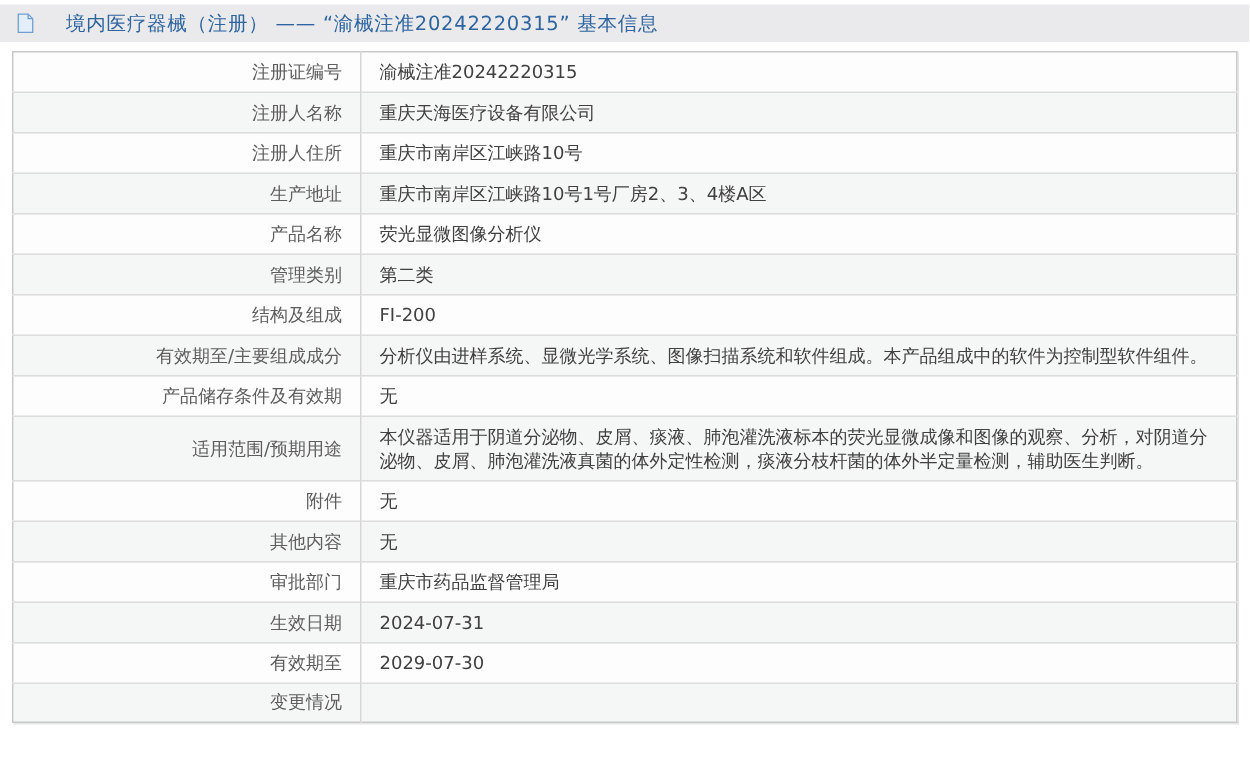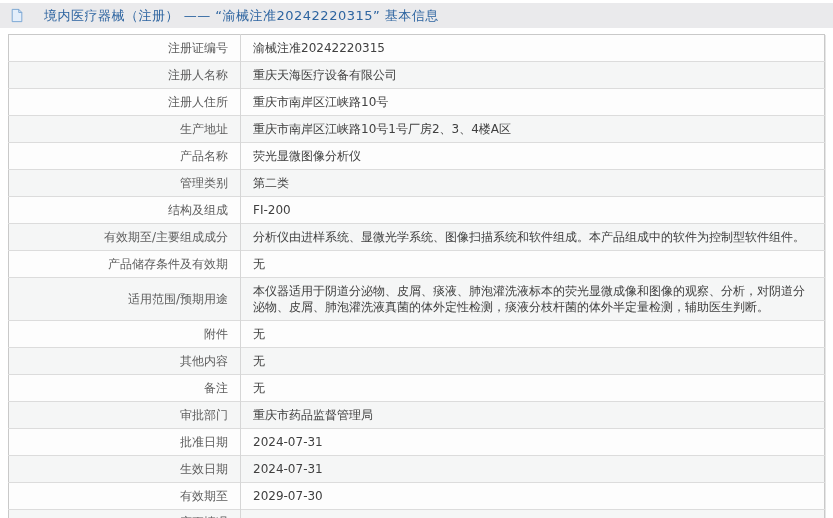--- a/index.html
+++ b/index.html
@@ -141,34 +141,26 @@
   <tr>
     <th><span>附件</span></th>
     <td>无</td>
   </tr>
 
   <tr>
     <th><span>其他内容</span></th>
     <td>无</td>
   </tr>
 
-  <tr>
-    <th><span>备注</span></th>
-    <td>无</td>
-  </tr>
 
   <tr>
     <th><span>审批部门</span></th>
     <td>重庆市药品监督管理局</td>
   </tr>
 
-  <tr>
-    <th><span>批准日期</span></th>
-    <td>2024-07-31</td>
-  </tr>
 
   <tr>
     <th><span>生效日期</span></th>
     <td>2024-07-31</td>
   </tr>
 
   <tr>
     <th><span>有效期至</span></th>
     <td>2029-07-30</td>
   </tr>

